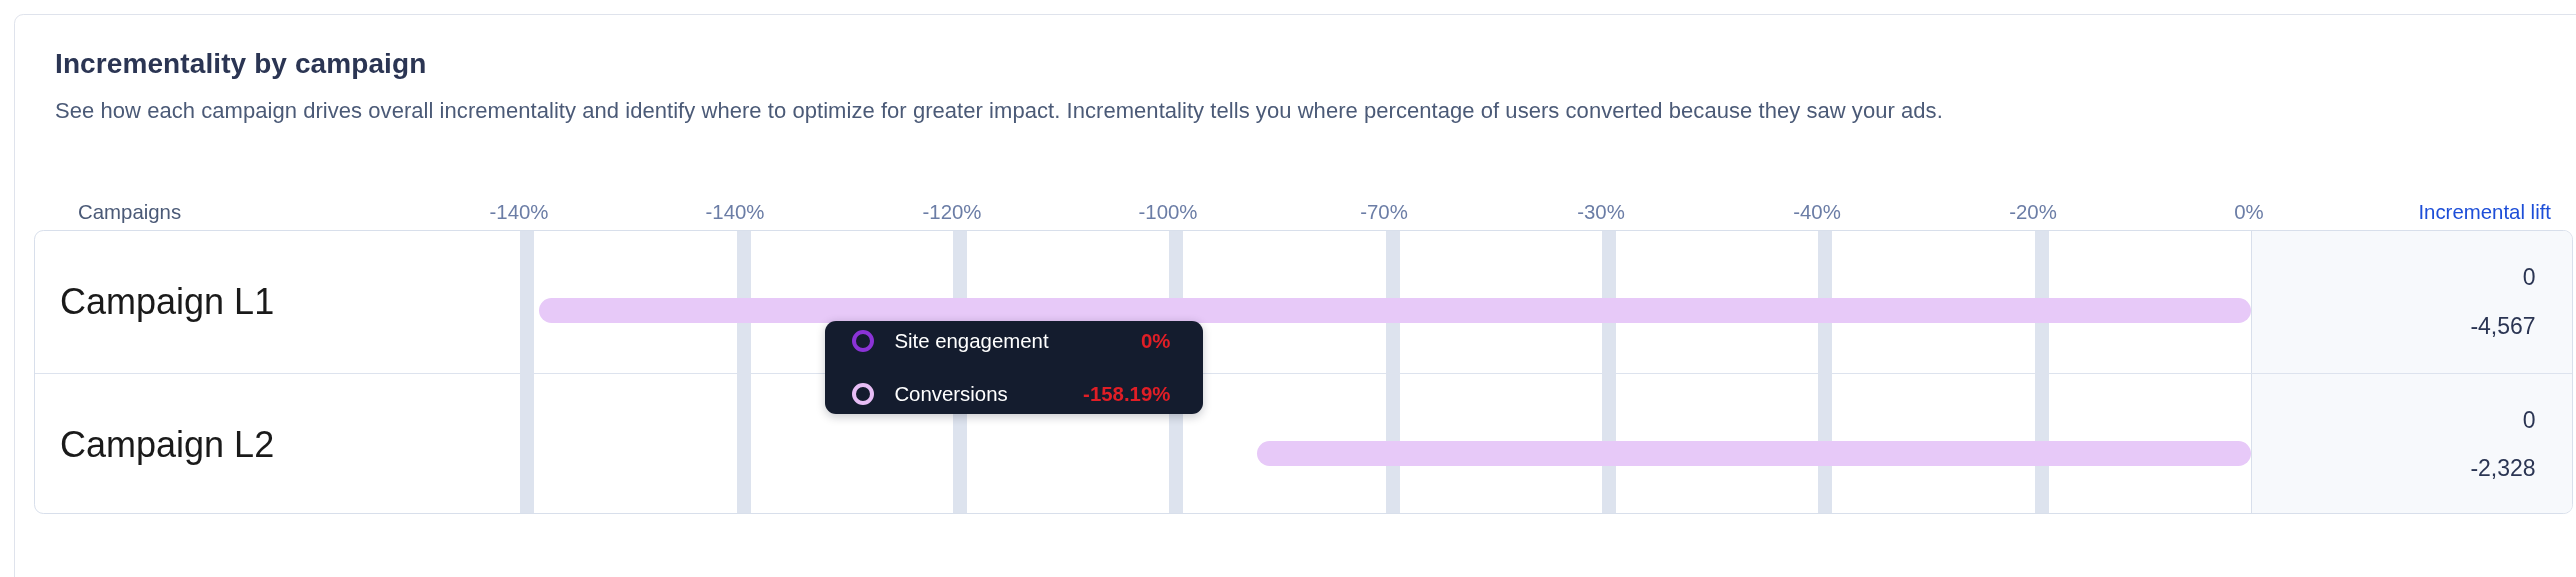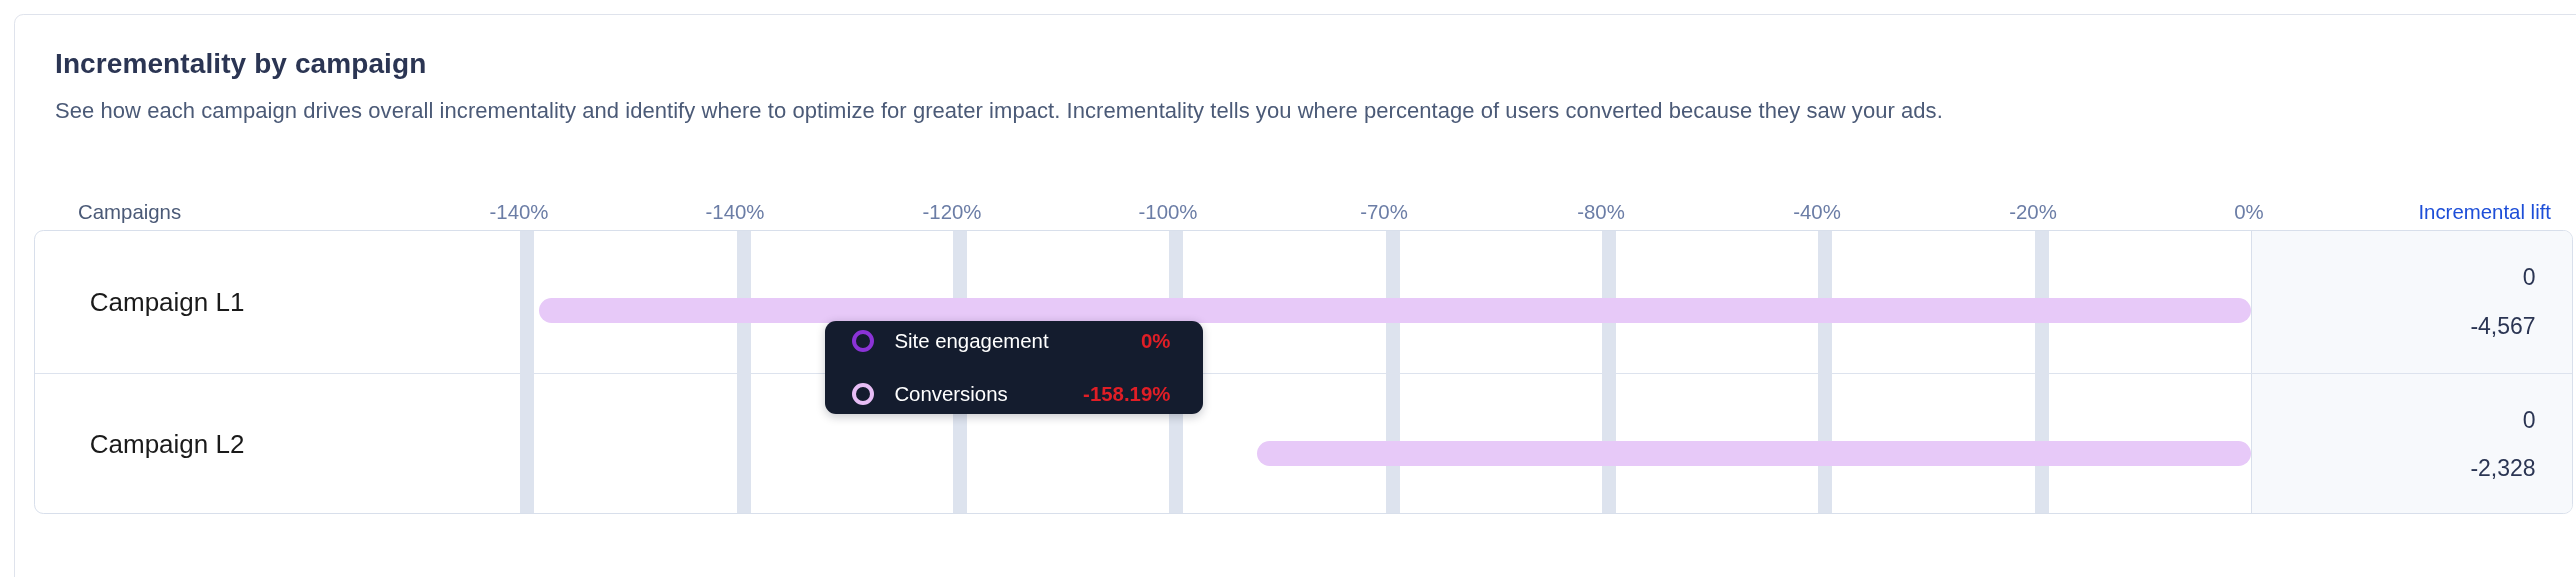--- a/index.html
+++ b/index.html
@@ -77,21 +77,21 @@
   .row {
     position: absolute; left: 0; right: 0; height: 142px;
   }
   .row.r0 { top: 0; }
   .row.r1 { top: 142px; border-top: 0.9px solid #dde3ee; }
 
   .row-label {
     position: absolute; left: 0; top: 0;
     width: 265px; height: 100%;
     display: flex; align-items: center; justify-content: center;
-    font-size: 26px; color: #1a1a1a;
+    font-size: 36px; color: #1a1a1a;
     z-index: 3;
   }
   .bar {
     position: absolute;
     height: 25px;
     background: #e7c9f8;
     border-radius: 13px;
     z-index: 2;
   }
   .lift-vals {
@@ -162,21 +162,21 @@
   <div id="title">Incrementality by campaign</div>
   <div id="subtitle">See how each campaign drives overall incrementality and identify where to optimize for greater impact. Incrementality tells you where percentage of users converted because they saw your ads.</div>
 
   <div id="axis-row">
     <div id="axis-campaigns">Campaigns</div>
     <div class="axis-tick" style="left:504px">-140%</div>
     <div class="axis-tick" style="left:720px">-140%</div>
     <div class="axis-tick" style="left:937px">-120%</div>
     <div class="axis-tick" style="left:1153px">-100%</div>
     <div class="axis-tick" style="left:1369px">-70%</div>
-    <div class="axis-tick" style="left:1586px">-80%</div>
+    <div class="axis-tick" style="left:1586px">-30%</div>
     <div class="axis-tick" style="left:1802px">-40%</div>
     <div class="axis-tick" style="left:2018px">-20%</div>
     <div class="axis-tick" style="left:2234px">0%</div>
     <div id="axis-lift">Incremental lift</div>
   </div>
 
   <div id="table">
 
     <div id="lift-col"></div>
 

